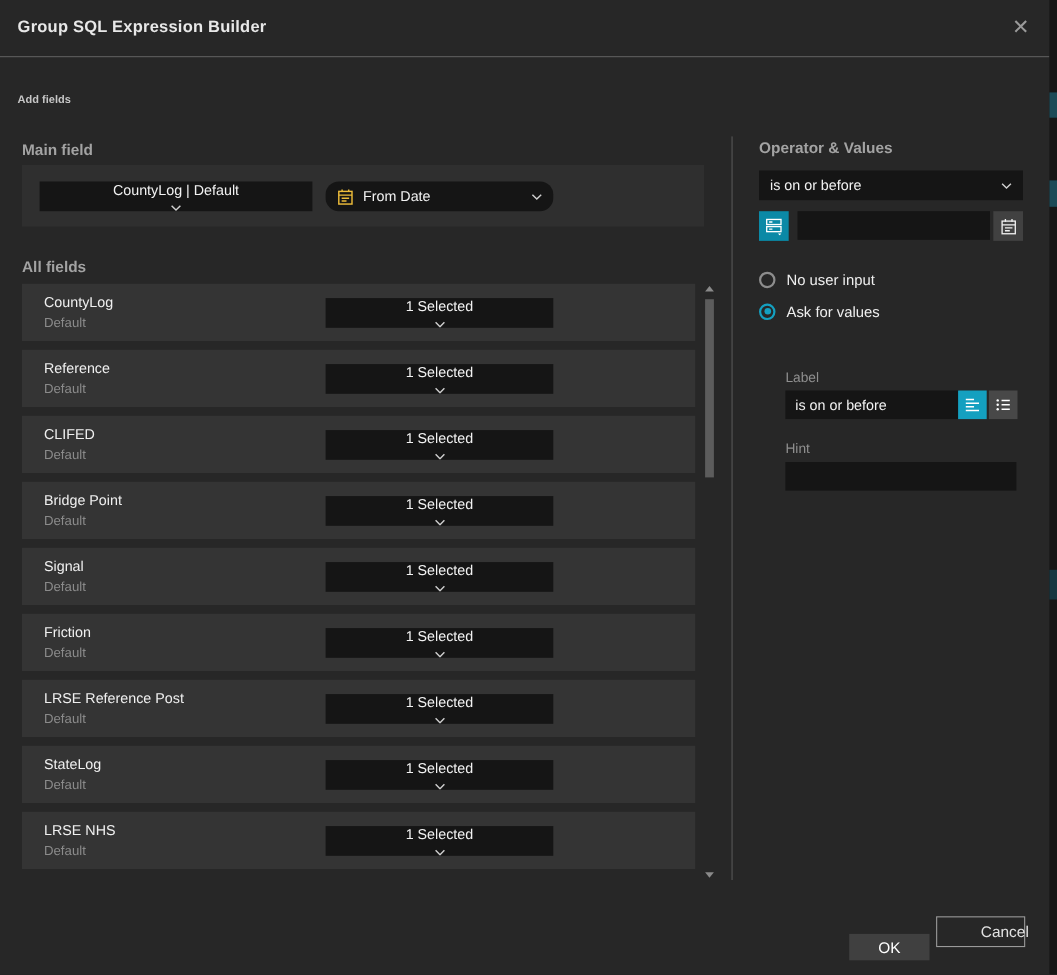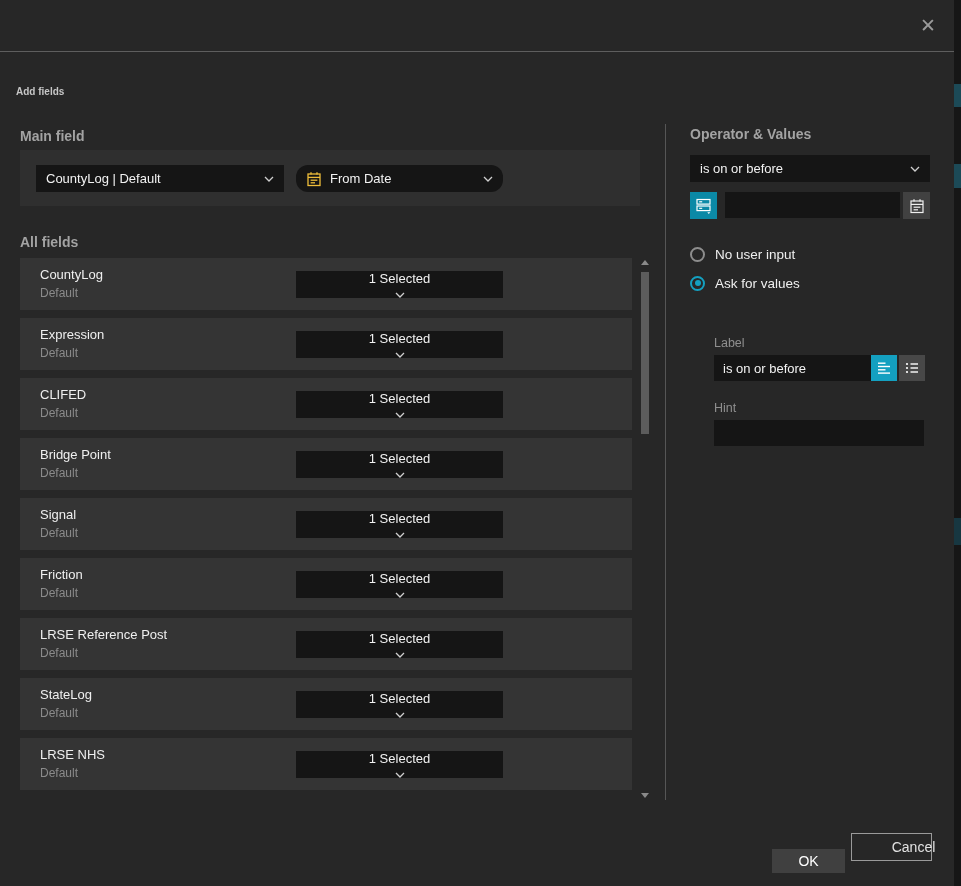--- a/index.html
+++ b/index.html
@@ -25,21 +25,21 @@
   
   .dd { background:#151515; height:27px; display:flex; align-items:center;
         padding:0 10px; font-size:13px; color:#f2f2f2; cursor:pointer; }
   .dd .dd-label { flex:1; white-space:nowrap; overflow:hidden; }
   .dd svg.chev { flex:none; }
   .tin { background:#151515; height:26px; border:none; color:#f2f2f2;
          font-size:13px; padding:0 9px; font-family:"Liberation Sans",sans-serif; }
 
   
   .main-strip { position:absolute; left:20px; top:150px; width:620px; height:56px; background:#2f2f2f; }
-  .mf-dd1 { position:absolute; left:16px; top:15px; width:248px; }
+  .mf-dd1 { position:absolute; left:16px; top:15px; width:248px;flex-direction:column; }
   .mf-dd2 { position:absolute; left:276px; top:15px; width:207px;border-radius:12px; }
   .mf-dd2 .cal { margin-right:8px; flex:none; display:flex; }
 
   
   .list { position:absolute; left:20px; top:258px; width:612px; }
   .field-row { position:relative; width:612px; height:52px; background:#343434; margin-bottom:8px; }
   .fr-name { position:absolute; left:20px; top:9px; font-size:13px; color:#efefef; }
   .fr-sub  { position:absolute; left:20px; top:28px; font-size:12px; color:#8b8b8b; }
   .row-dd  { position:absolute; left:276px; top:13px; width:207px;flex-direction:column; }
 
@@ -92,20 +92,21 @@
   .edge .seg1 { position:absolute; left:0; top:84px;  width:7px; height:23px; background:#1c4a57; }
   .edge .seg2 { position:absolute; left:0; top:164px; width:7px; height:24px; background:#1c4a57; }
   .edge .seg3 { position:absolute; left:0; top:518px; width:7px; height:27px; background:#173741; }
 </style>
 </head>
 <body>
 
 <div class="dialog">
 
   <div class="hdr">
+    <div class="hdr-title">Group SQL Expression Builder</div>
     <div class="close">✕</div>
   </div>
 
   <div class="h-add">Add fields</div>
 
   <div class="lbl-section" style="left:20px; top:128px;">Main field</div>
   <div class="main-strip">
     <div class="dd mf-dd1">
       <span class="dd-label">CountyLog | Default</span>
       <svg class="chev" width="10" height="6" viewBox="0 0 10 6">
@@ -137,21 +138,21 @@
       <div class="fr-sub">Default</div>
       <div class="dd row-dd">
         <span class="dd-label">1 Selected</span>
         <svg class="chev" width="10" height="6" viewBox="0 0 10 6">
             <path d="M1 1l4 4 4-4" stroke="#cfcfcf" stroke-width="1.3" fill="none"></path>
           </svg>
       </div>
     </div>
 
     <div class="field-row">
-      <div class="fr-name">Expression</div>
+      <div class="fr-name">Reference</div>
       <div class="fr-sub">Default</div>
       <div class="dd row-dd">
         <span class="dd-label">1 Selected</span>
         <svg class="chev" width="10" height="6" viewBox="0 0 10 6">
             <path d="M1 1l4 4 4-4" stroke="#cfcfcf" stroke-width="1.3" fill="none"></path>
           </svg>
       </div>
     </div>
 
     <div class="field-row">

